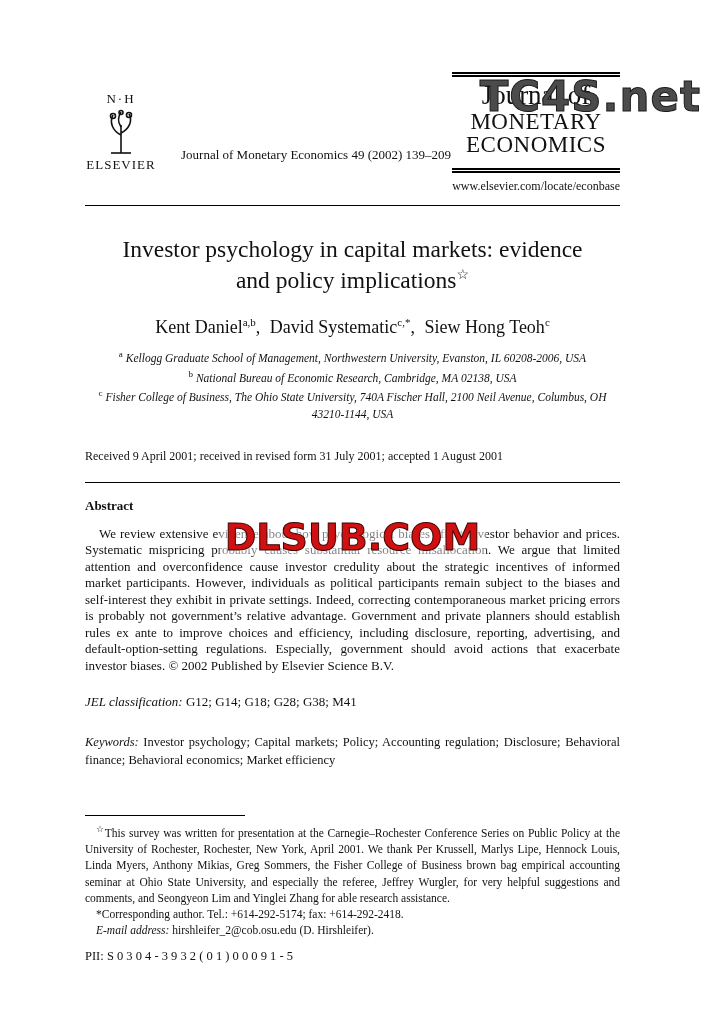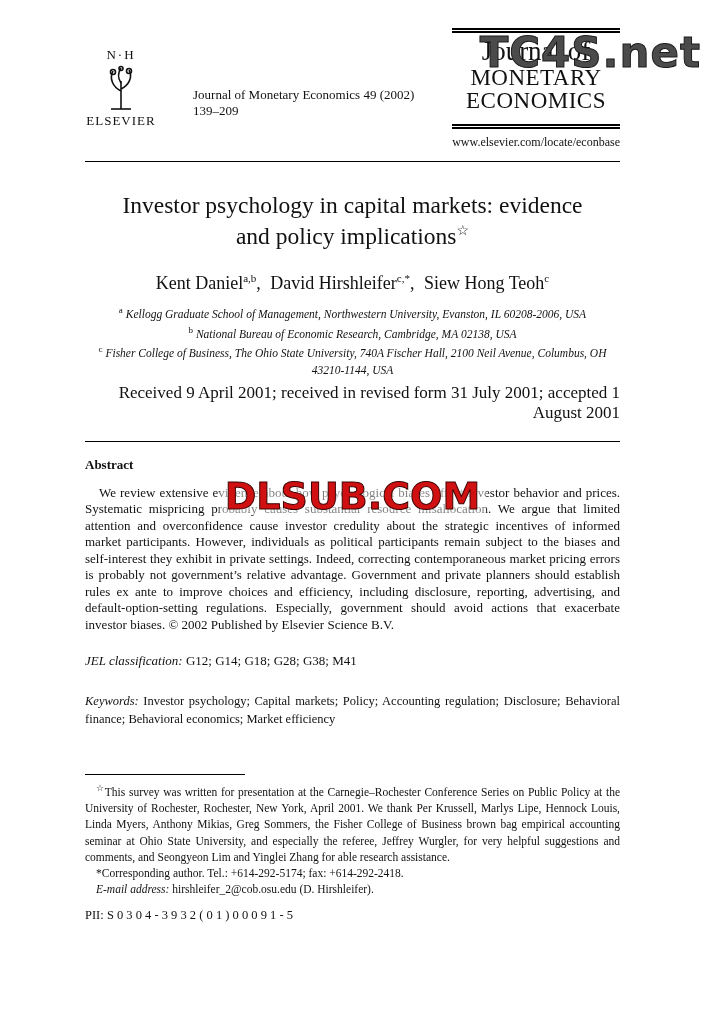--- a/index.html
+++ b/index.html
@@ -15,21 +15,21 @@
   }
   .wm-mid {
     position: absolute; top: -8px; left: 50%; transform: translateX(-50%);
     font-family: "DejaVu Sans", sans-serif; font-weight: bold; font-size: 38px;
     color: #d11111; -webkit-text-stroke: 1px #3a0000;
     text-shadow: 0 0 4px #ffffff; background: rgba(255,255,255,0.45);
     padding: 0 6px; white-space: nowrap; line-height: 1.0;
   }
 
   
-  .header-row { display: flex; align-items: flex-end; margin-top: 28px; gap: 12px; }
+  .header-row { display: flex; align-items: flex-end; margin-top: 72px; }
   .elsevier { width: 72px; text-align: center; }
   .elsevier .nh { font-size: 13px; letter-spacing: 2px; }
   .elsevier svg { display: block; margin: 2px auto 2px auto; }
   .elsevier .word { font-size: 13px; letter-spacing: 1px; }
   .journal-line { flex: 1; font-size: 13px; padding: 0 0 10px 24px; }
   .jlogo {
     width: 168px; text-align: center; padding: 5px 6px 12px 6px;
     border-top: 5px double #000; border-bottom: 5px double #000; line-height: 1.02;
   }
   .jlogo .l1 { font-size: 27px; }
@@ -40,21 +40,21 @@
   .rule2 { border: none; border-top: 1.5px solid #000; margin-top: 18px; }
 
   
   .title { text-align: center; font-size: 23.5px; line-height: 1.32; margin-top: 28px; }
   .title sup { font-size: 14px; }
   .authors { text-align: center; font-size: 18px; margin-top: 20px; }
   .authors sup { font-size: 11px; }
   .author-sep { margin-right: 5px; }
   .affils { text-align: center; font-style: italic; font-size: 11.5px; line-height: 1.5; margin-top: 10px; }
   .affils sup { font-size: 9px; font-style: normal; }
-  .received { text-align: right; font-size: 17px; margin-top: 4px; }
+  .received { text-align: left; font-size: 12px; margin-top: 26px; }
 
   
   .abs-head { font-weight: bold; font-size: 13px; margin-top: 15px; }
   .abs-body { position: relative; margin-top: 12px; font-size: 13px; line-height: 1.27; text-align: justify; }
   .abs-body p { text-indent: 14px; }
 
   .jel { margin-top: 20px; font-size: 13px; }
   .jel .lbl, .kw .lbl, .fn-email .lbl { font-style: italic; }
   .kw { margin-top: 24px; font-size: 12.5px; line-height: 1.4; text-align: justify; }
 
@@ -101,21 +101,21 @@
 
   <hr class="rule">
 
   <div class="title">
     <span>Investor psychology in capital markets: evidence</span><br>
     <span>and policy implications</span><sup>☆</sup>
   </div>
 
   <div class="authors">
     <span>Kent Daniel</span><sup>a,b</sup><span class="author-sep">,</span>
-    <span>David Hirshleifer</span><sup>c,*</sup><span class="author-sep">,</span>
+    <span>David Systematic</span><sup>c,*</sup><span class="author-sep">,</span>
     <span>Siew Hong Teoh</span><sup>c</sup>
   </div>
 
   <div class="affils">
     <div><sup>a</sup> <span>Kellogg Graduate School of Management, Northwestern University, Evanston, IL 60208-2006, USA</span></div>
     <div><sup>b</sup> <span>National Bureau of Economic Research, Cambridge, MA 02138, USA</span></div>
     <div><sup>c</sup> <span>Fisher College of Business, The Ohio State University, 740A Fischer Hall, 2100 Neil Avenue, Columbus, OH 43210-1144, USA</span></div>
   </div>
 
   <div class="received">Received 9 April 2001; received in revised form 31 July 2001; accepted 1 August 2001</div>

